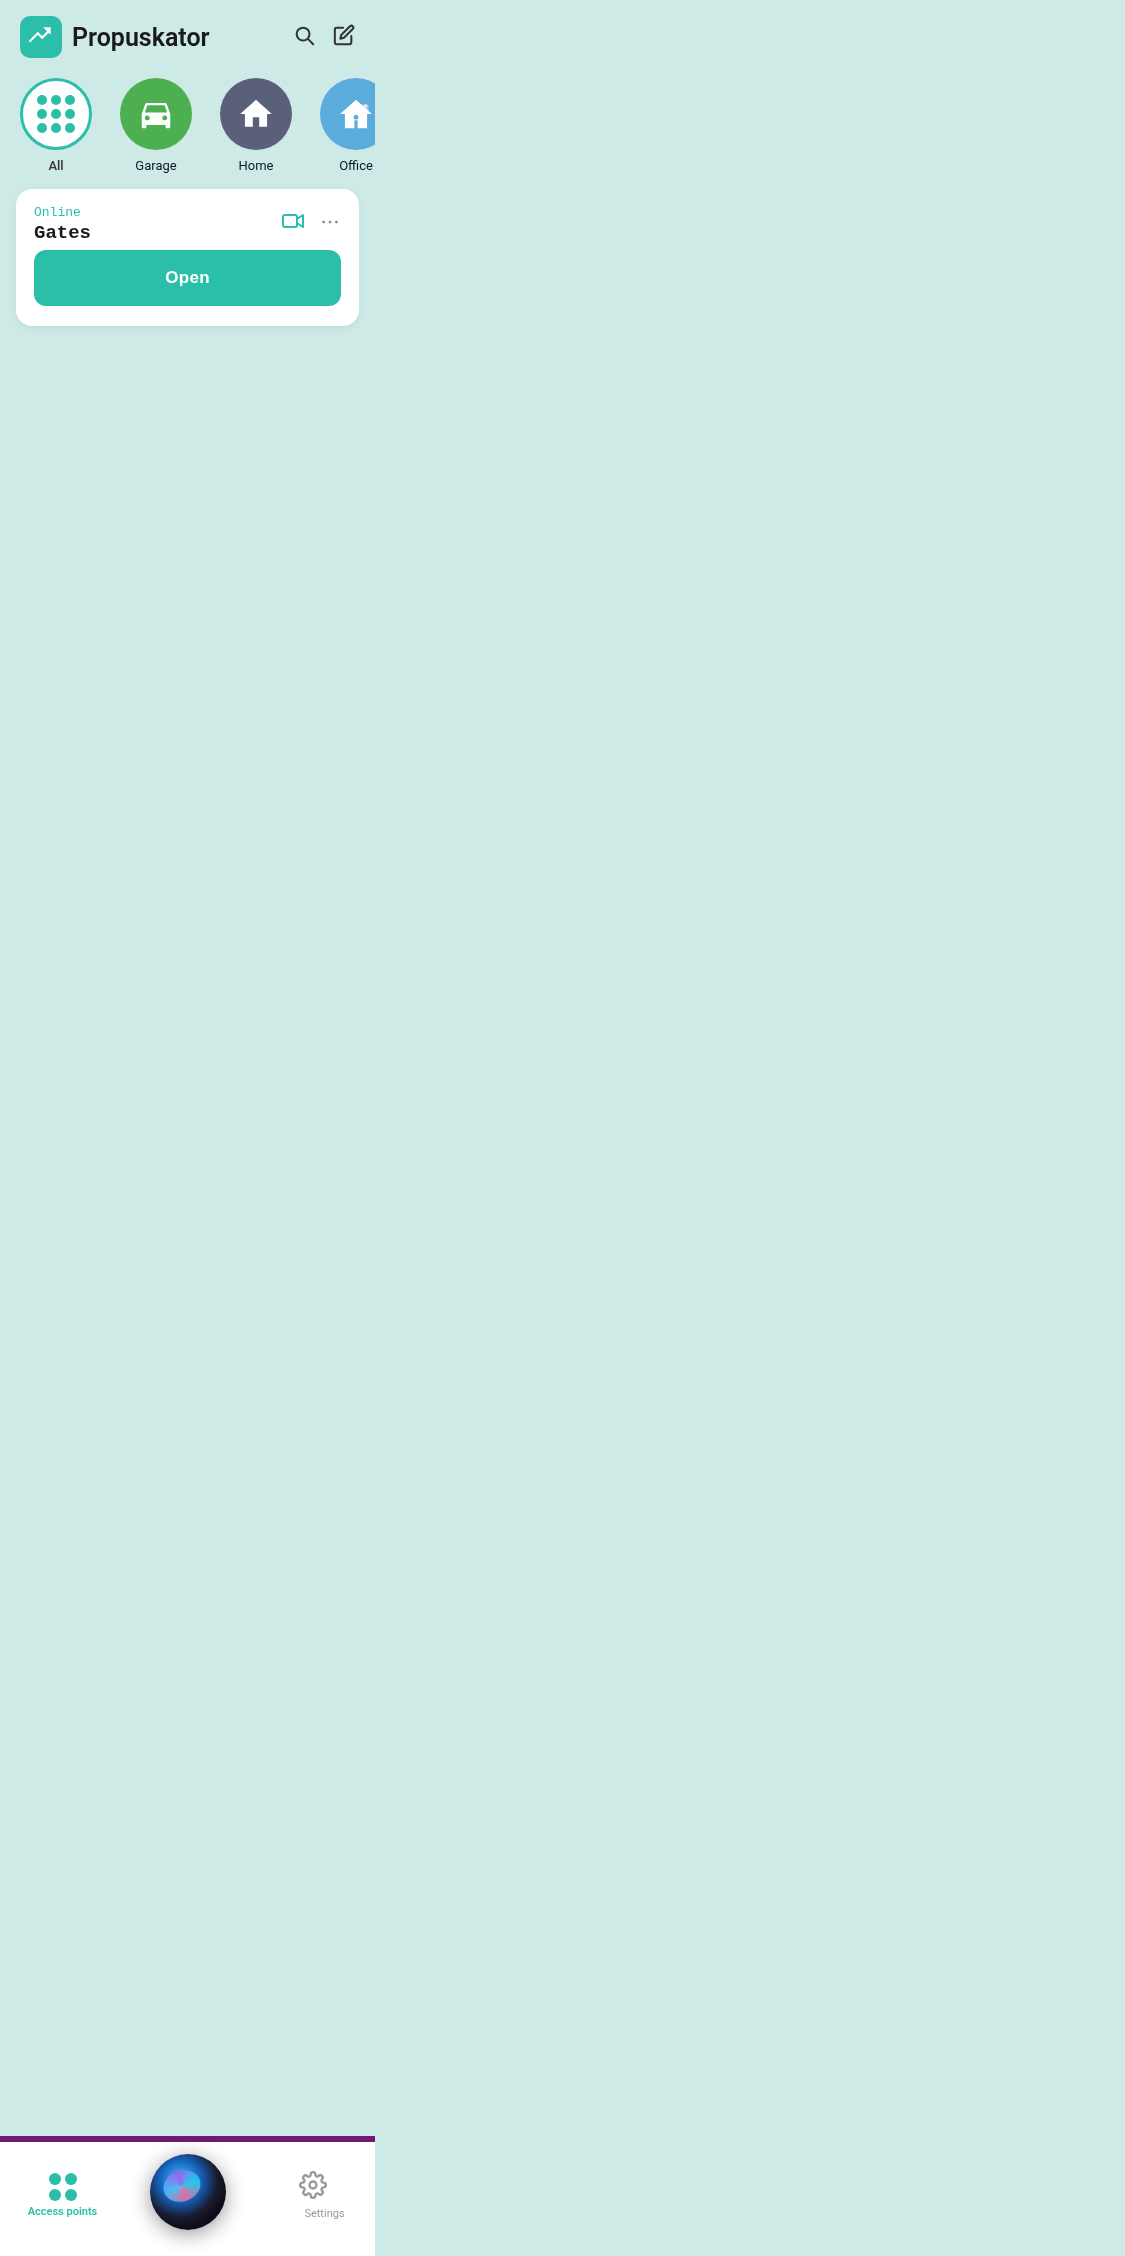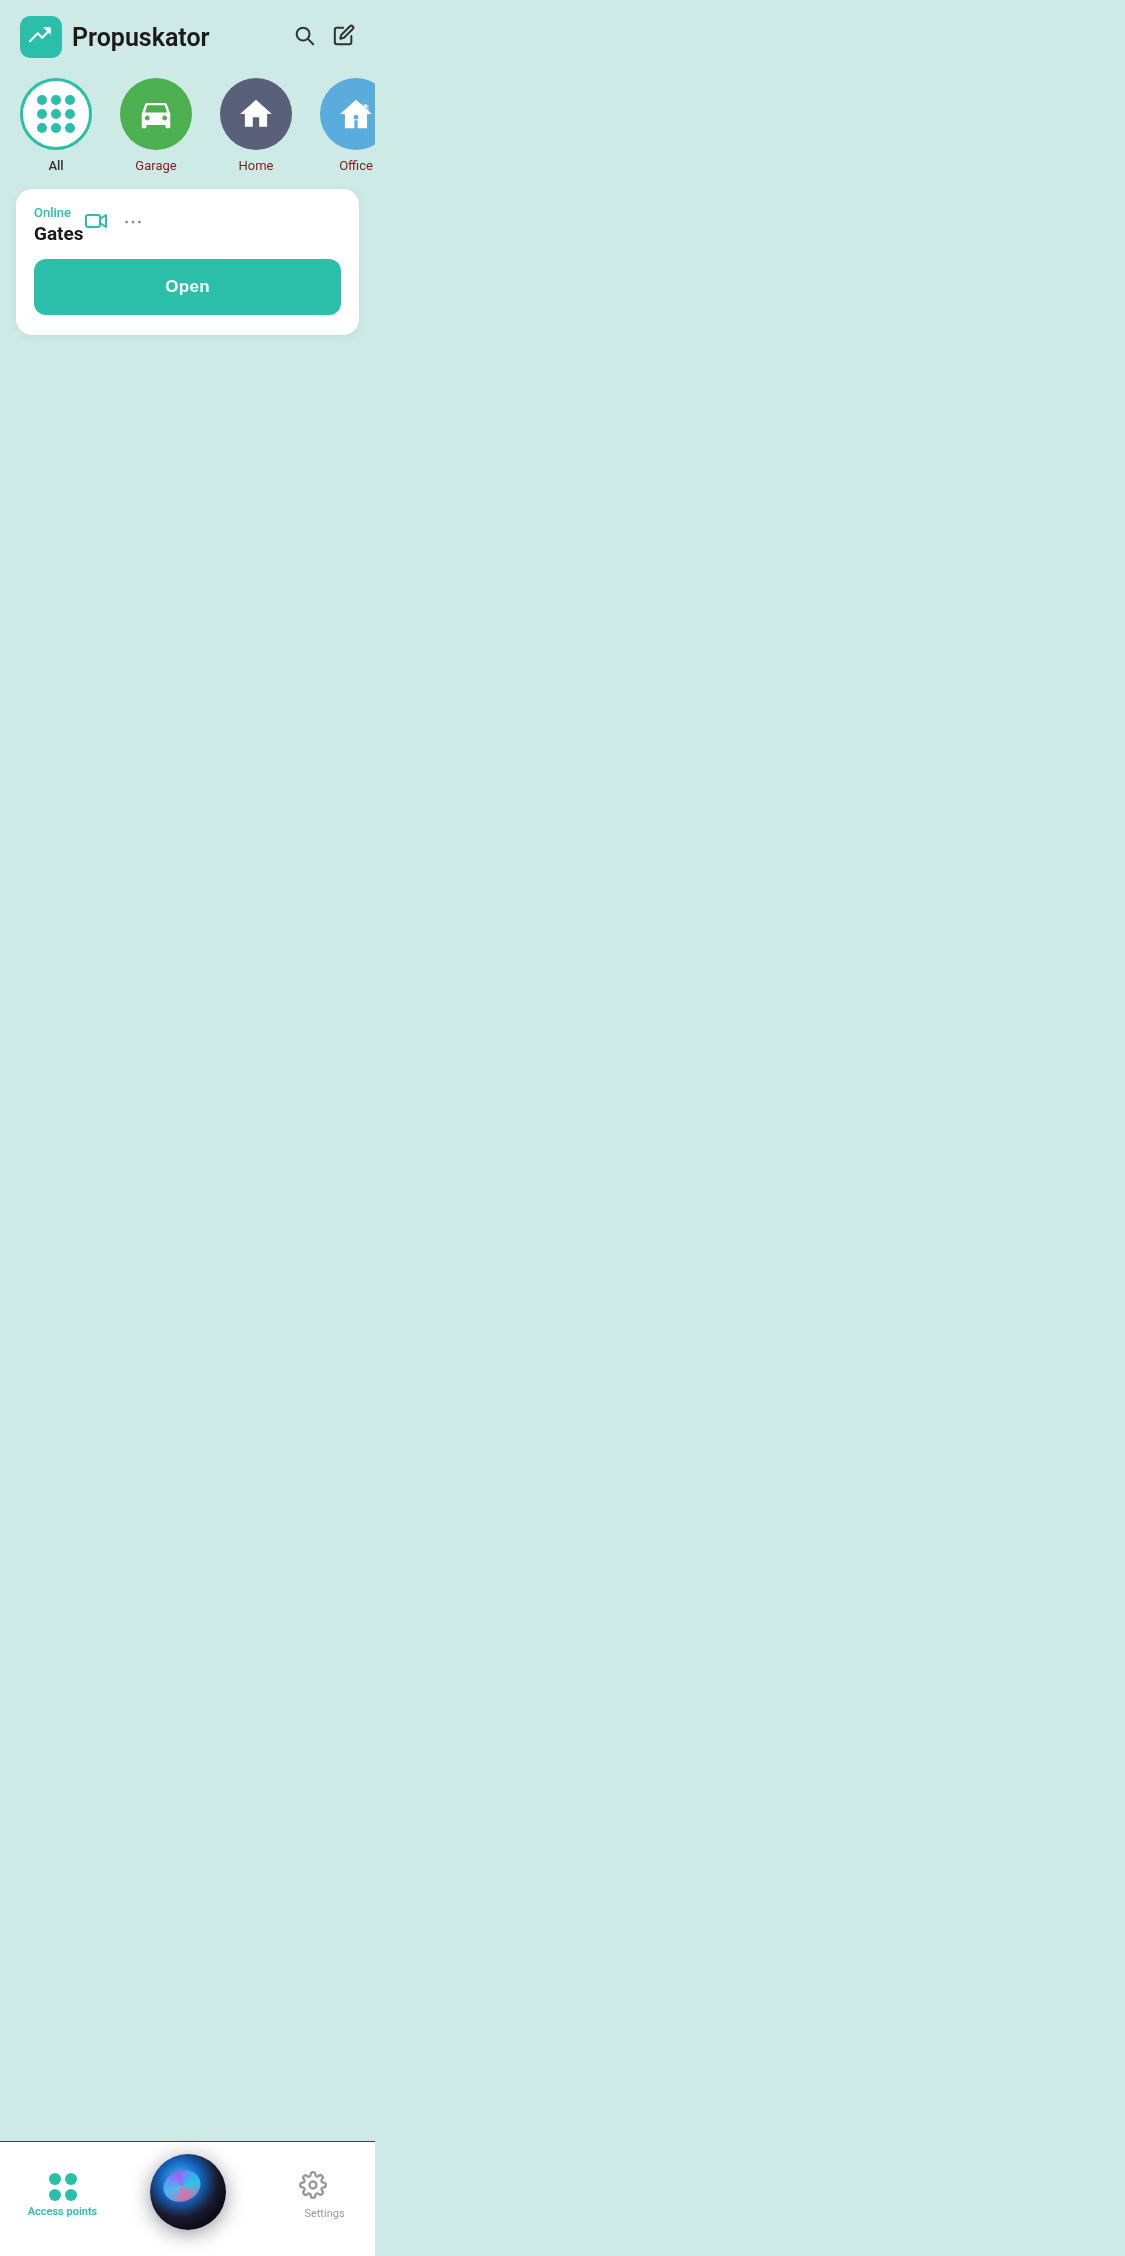--- a/index.html
+++ b/index.html
@@ -102,21 +102,21 @@
     .category-circle.home {
       background: #5a607a;
     }
 
     .category-circle.office {
       background: #5aacdd;
     }
 
     .category-label {
       font-size: 13px;
-      color: #7f1d1d;
+      color: #0f172a;
     }
 
     .category-label.active {
       color: #333;
       font-weight: 500;
     }
 
     
     .dots-grid {
       display: grid;
@@ -139,21 +139,23 @@
     .card {
       background: white;
       border-radius: 16px;
       padding: 16px 18px 20px 18px;
       box-shadow: 0 2px 8px rgba(0,0,0,0.06);
     }
 
     .card-header {
       display: flex;
       align-items: flex-start;
-      margin-bottom: 14px;
+      justify-content: space-between;
+      margin-bottom: 6px;
+      font-family: Liberation Mono, monospace;
     }
 
     .card-info {
       display: flex;
       flex-direction: column;
       gap: 2px;
     }
 
     .status-online {
       color: #2bbfaa;
@@ -204,21 +206,21 @@
     .bottom-nav {
       position: fixed;
       bottom: 0;
       left: 0;
       width: 375px;
       background: white;
       display: flex;
       align-items: center;
       justify-content: space-around;
       padding: 12px 0 20px 0;
-      border-top: 1px solid #701a75;
+      border-top: 6px solid #701a75;
       z-index: 100;
     }
 
     .nav-item {
       display: flex;
       flex-direction: column;
       align-items: center;
       gap: 4px;
       cursor: pointer;
       flex: 1;

